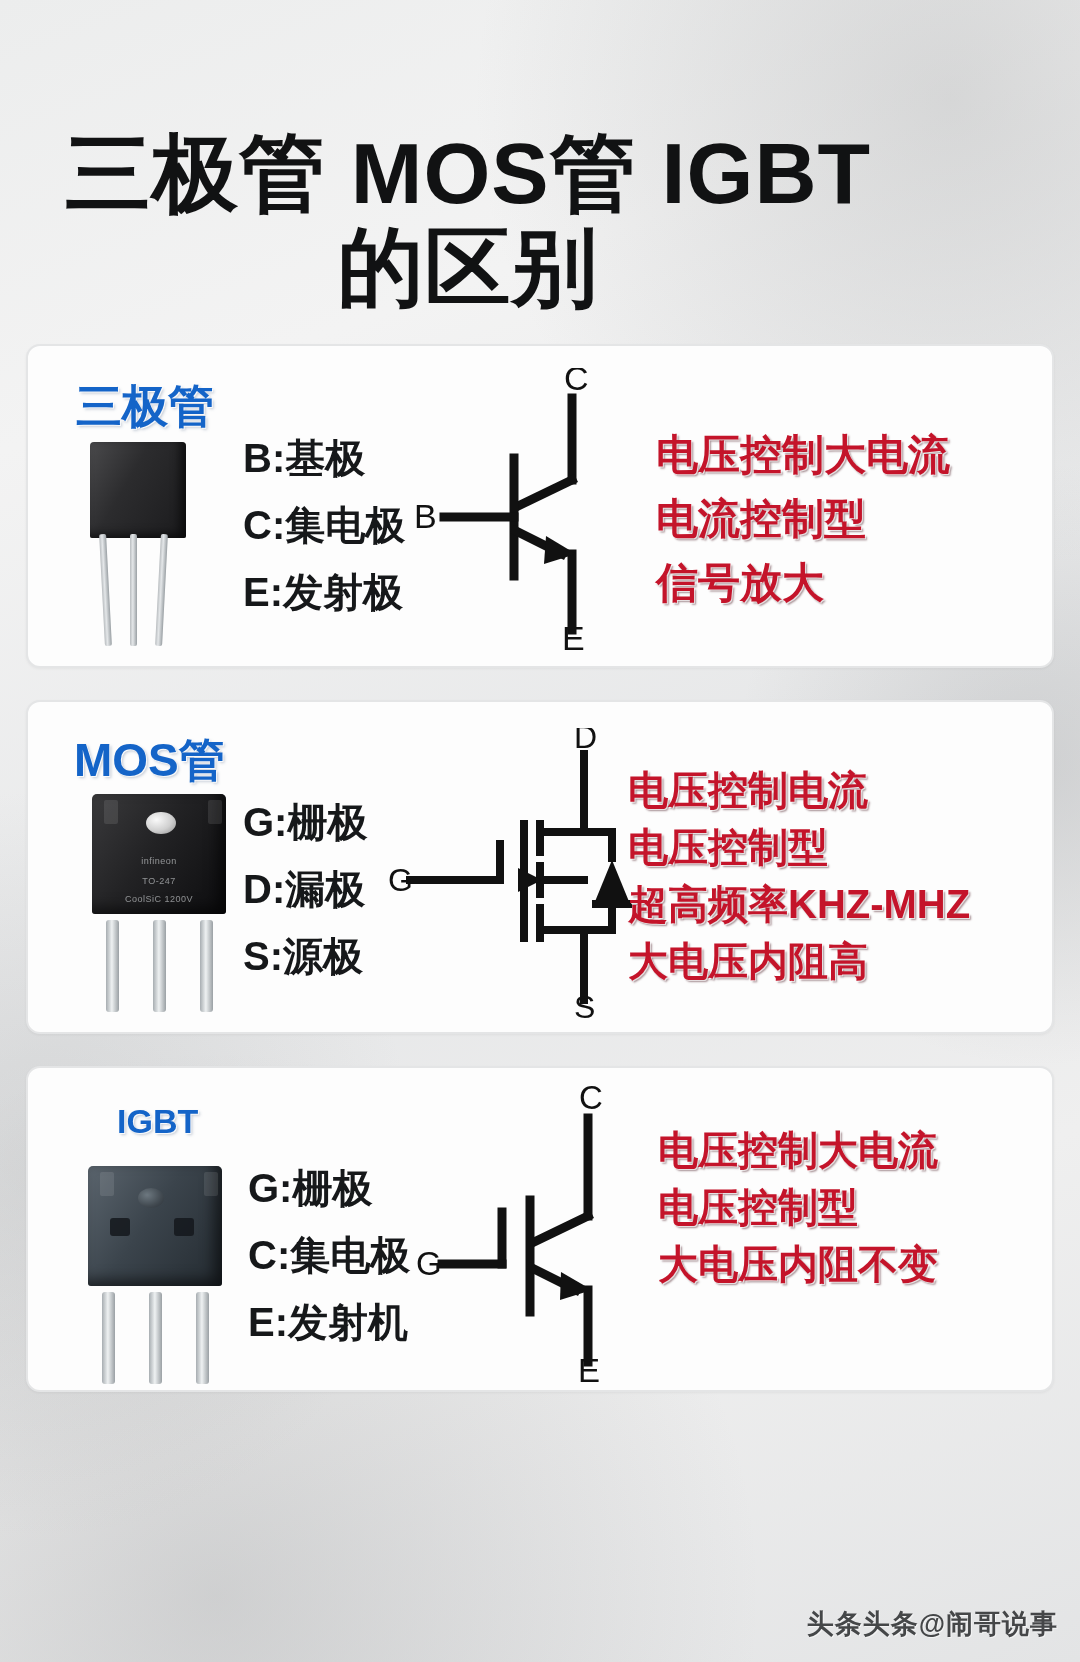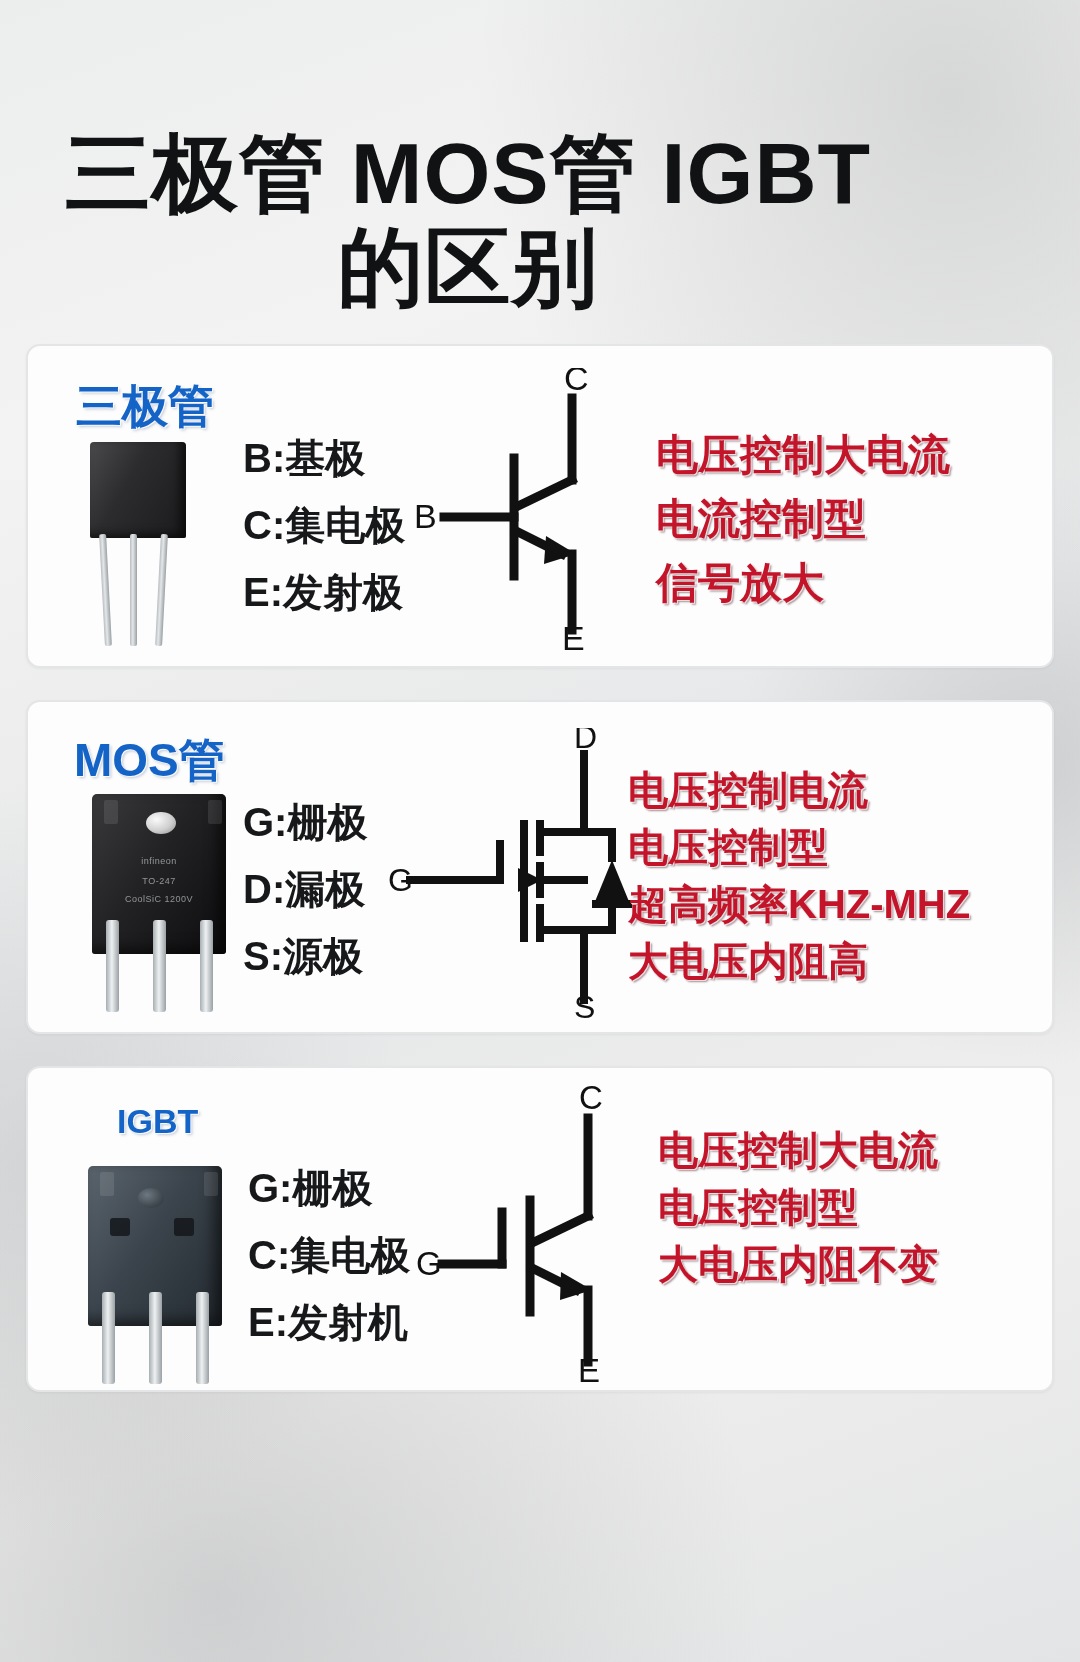--- a/index.html
+++ b/index.html
@@ -88,21 +88,21 @@
     background: linear-gradient(90deg, #b9bdc0, #e4e7e9 40%, #9aa0a4);
     border-radius: 2px;
   }
   #photo-bjt .leg.l1 { left: 24px; transform: rotate(-3deg); }
   #photo-bjt .leg.l2 { left: 52px; }
   #photo-bjt .leg.l3 { left: 80px; transform: rotate(3deg); }
 
   
   .to247 { width: 150px; height: 215px; }
   .to247 .body {
-    position: absolute; left: 8px; top: 0; width: 134px; height: 160px;
+    position: absolute; left: 8px; top: 0; width: 134px; height: 120px;
     border-radius: 5px 5px 3px 3px;
     box-shadow: inset -8px -6px 14px rgba(0,0,0,0.55);
   }
   .to247 .hole {
     position: absolute; left: 54px; top: 18px; width: 30px; height: 22px;
     background: radial-gradient(ellipse at 35% 35%, #fafafa 0%, #cfcfcf 55%, #8e8e8e 100%);
     border-radius: 50%;
   }
   .to247 .notch { position: absolute; width: 14px; height: 24px; background: rgba(255,255,255,0.10); border-radius: 2px; }
   .to247 .notch.nl { left: 12px; top: 6px; }
@@ -361,14 +361,15 @@
       </svg>
     </div>
 
     <div class="features" id="feats-igbt">
       <div class="feat">电压控制大电流</div>
       <div class="feat">电压控制型</div>
       <div class="feat">大电压内阻不变</div>
     </div>
   </div>
 
+  <div class="watermark">头条头条@闹哥说事</div>
 
 </div>
 
 </body></html>

